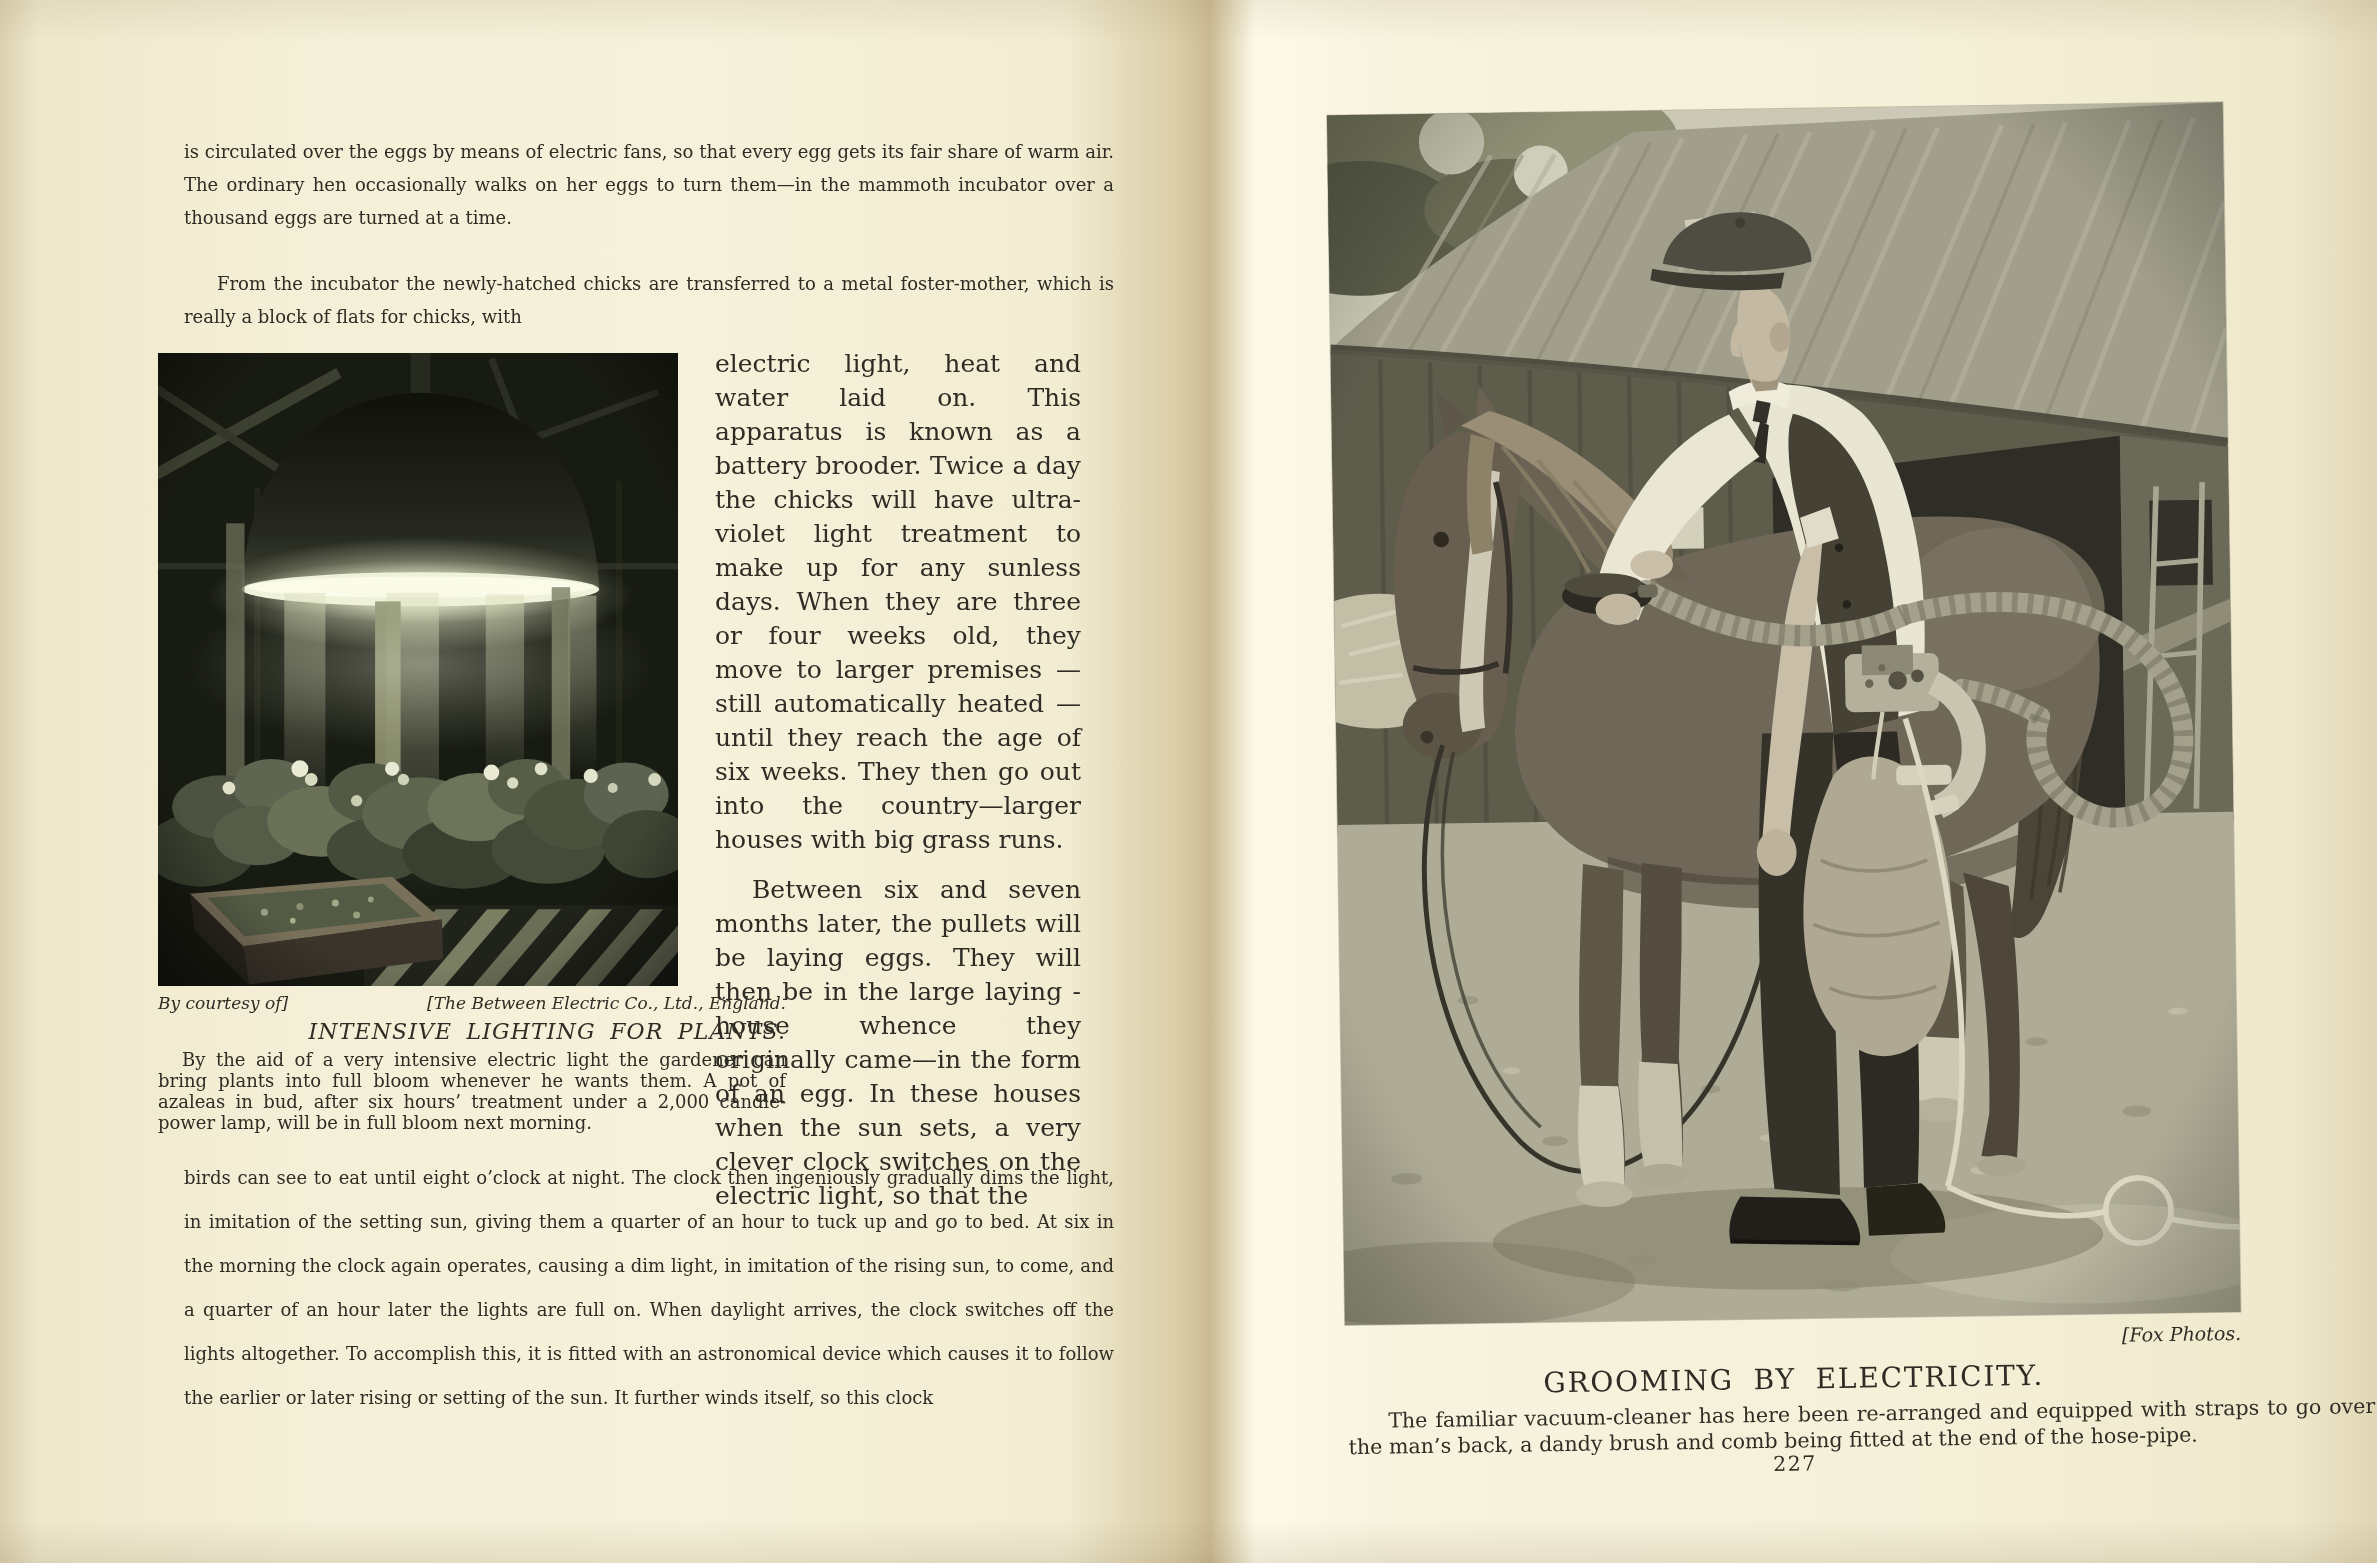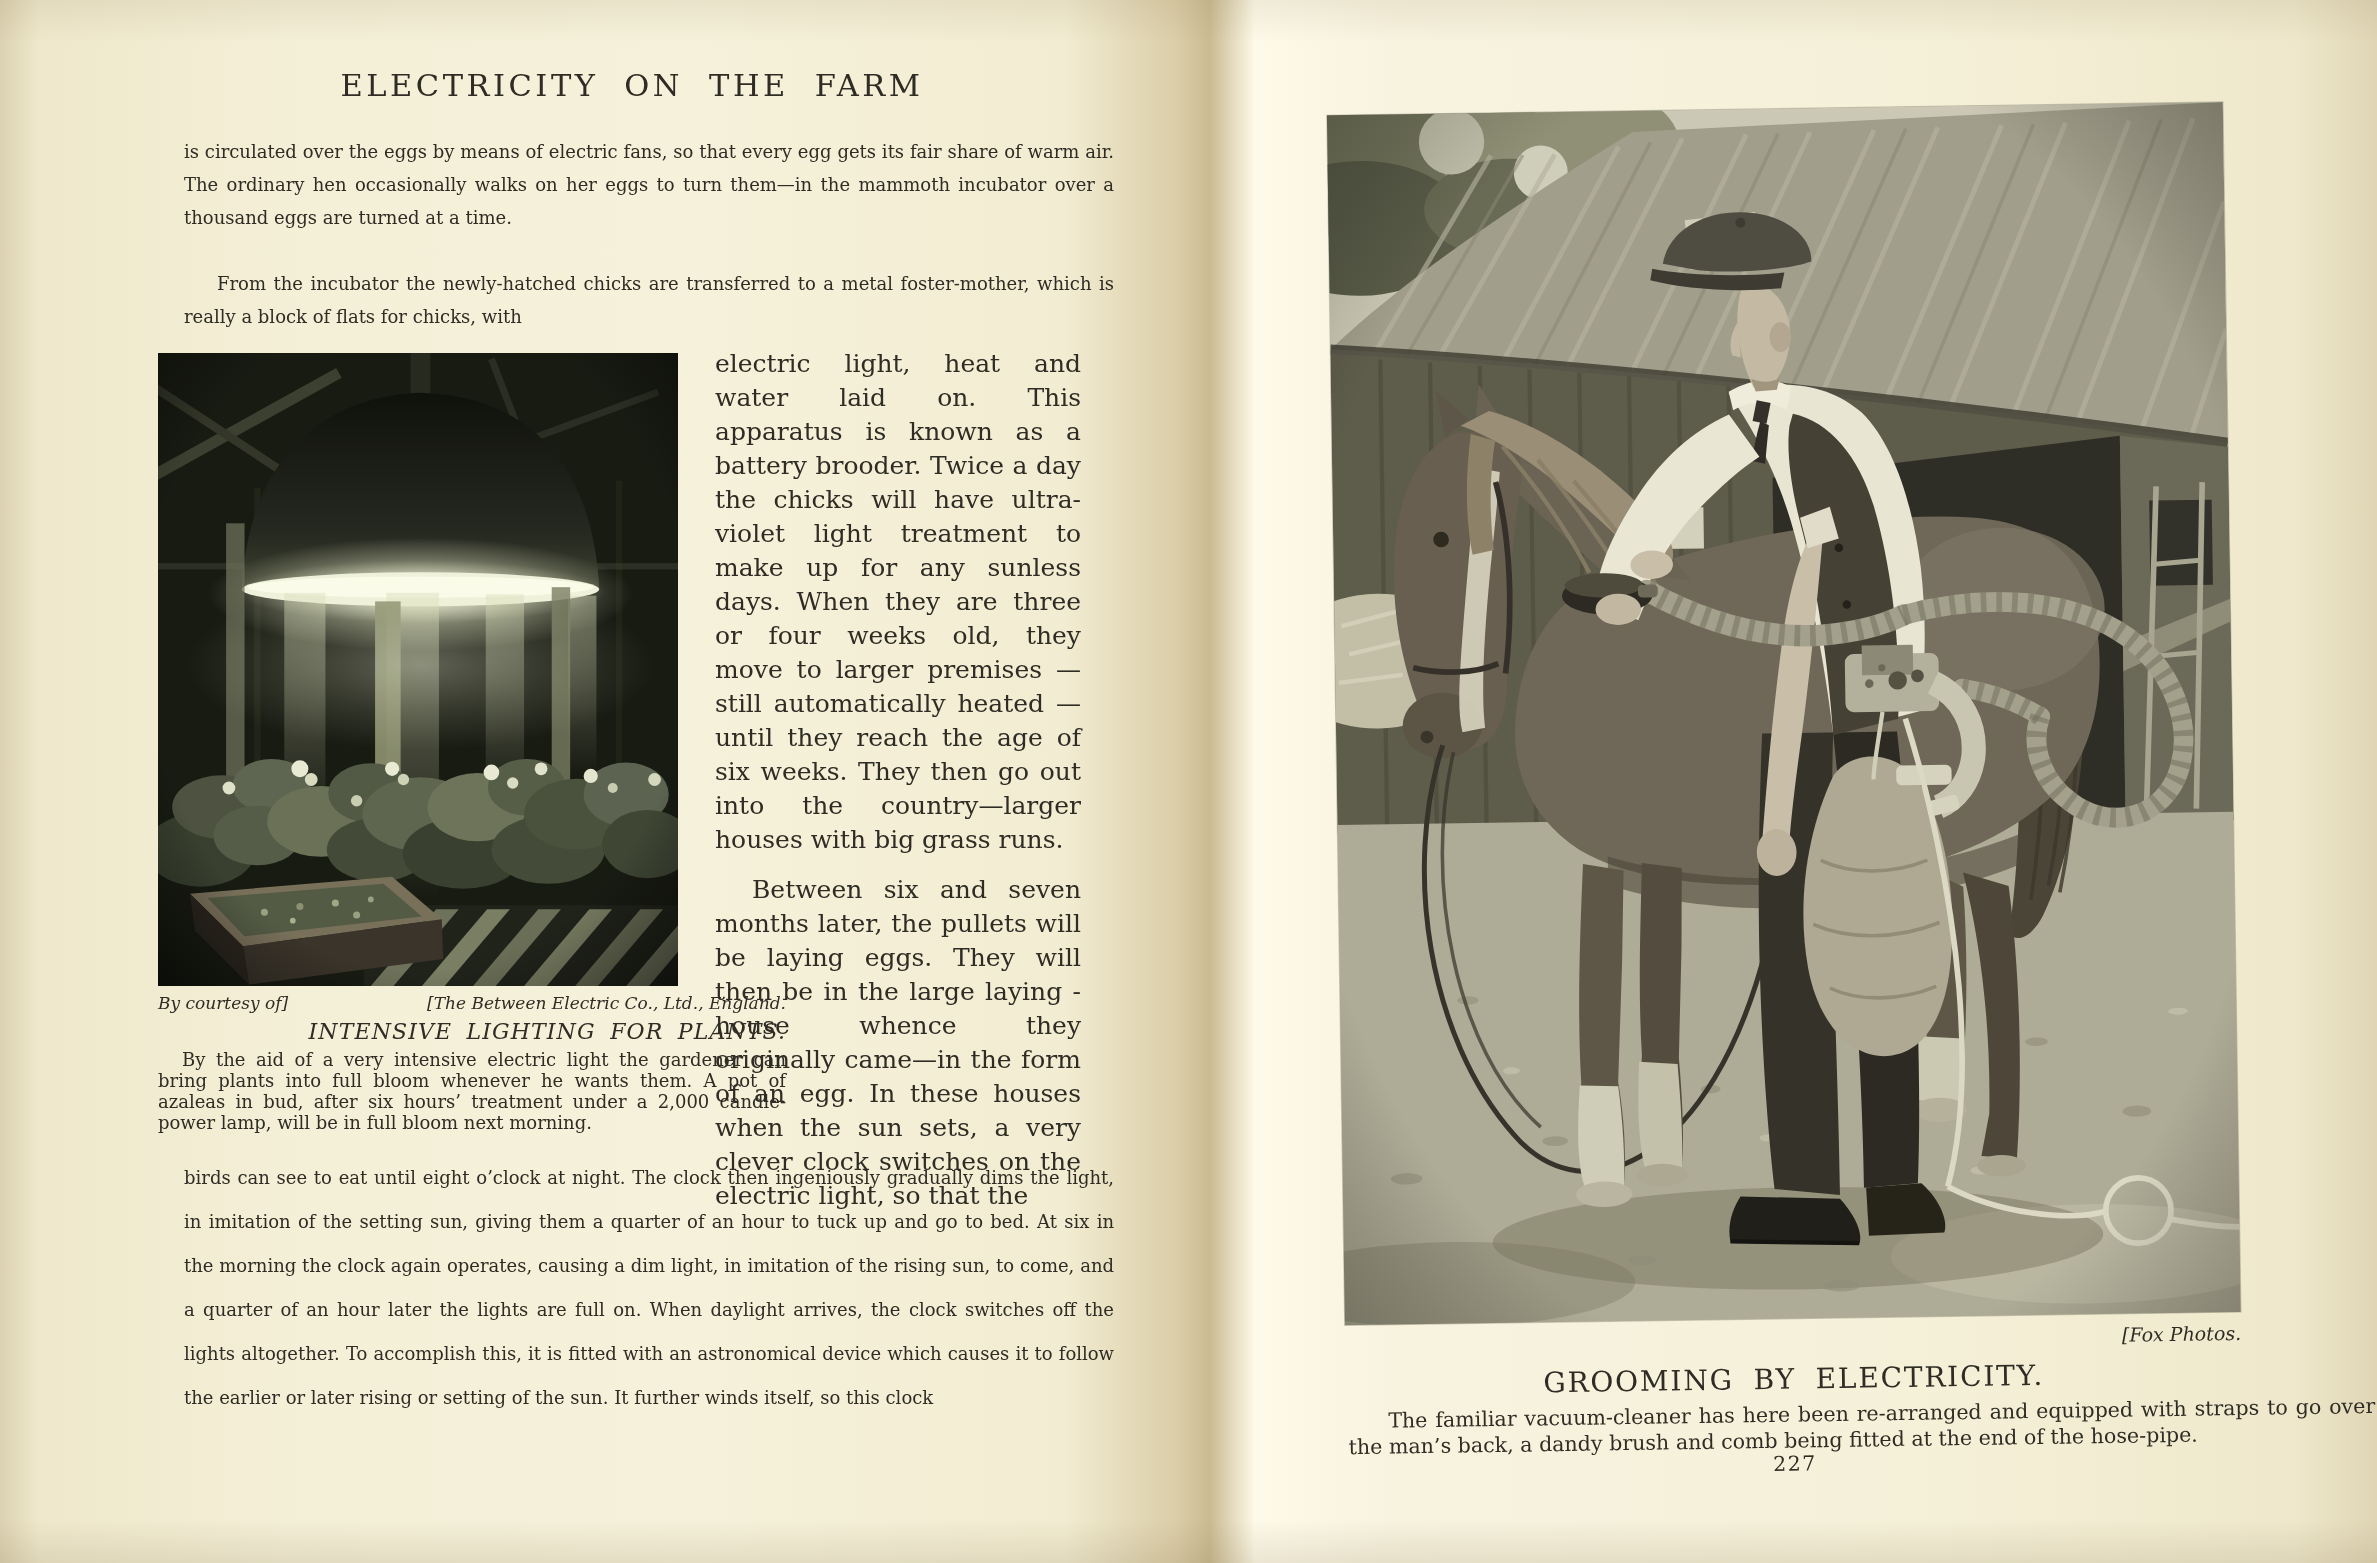--- a/index.html
+++ b/index.html
@@ -45,21 +45,20 @@
     font-size:28px; letter-spacing:1.8px; word-spacing:9.2px; white-space:nowrap; }
   .rp-caption { position:absolute; left:62px; top:1401px; width:1027px; margin:0;
     font-size:20.6px; line-height:26px; text-align:justify; text-indent:40px; }
   .pagenum-right { left:60px; width:896px; top:1451px; text-align:center; }
 </style>
 </head>
 <body>
 
 <div class="spread">
 
-  <div class="lp-header">ELECTRICITY ON THE FARM</div>
 
   <p class="lp-para lp-p1">is circulated over the eggs by means of electric fans, so that every egg gets its fair share of warm air. The ordinary hen occasionally walks on her eggs to turn them—in the mammoth incubator over a thousand eggs are turned at a time.</p>
   <p class="lp-para lp-p2">From the incubator the newly-hatched chicks are transferred to a metal foster-mother, which is really a block of flats for chicks, with</p>
 
   <figure class="lp-figure">
     <div class="lp-photo">
       <svg viewBox="0 0 733 892" preserveAspectRatio="none">
         <defs>
           <linearGradient id="domeG" x1="0" y1="0" x2="0" y2="1">
             <stop offset="0" stop-color="#0f110b"></stop>

